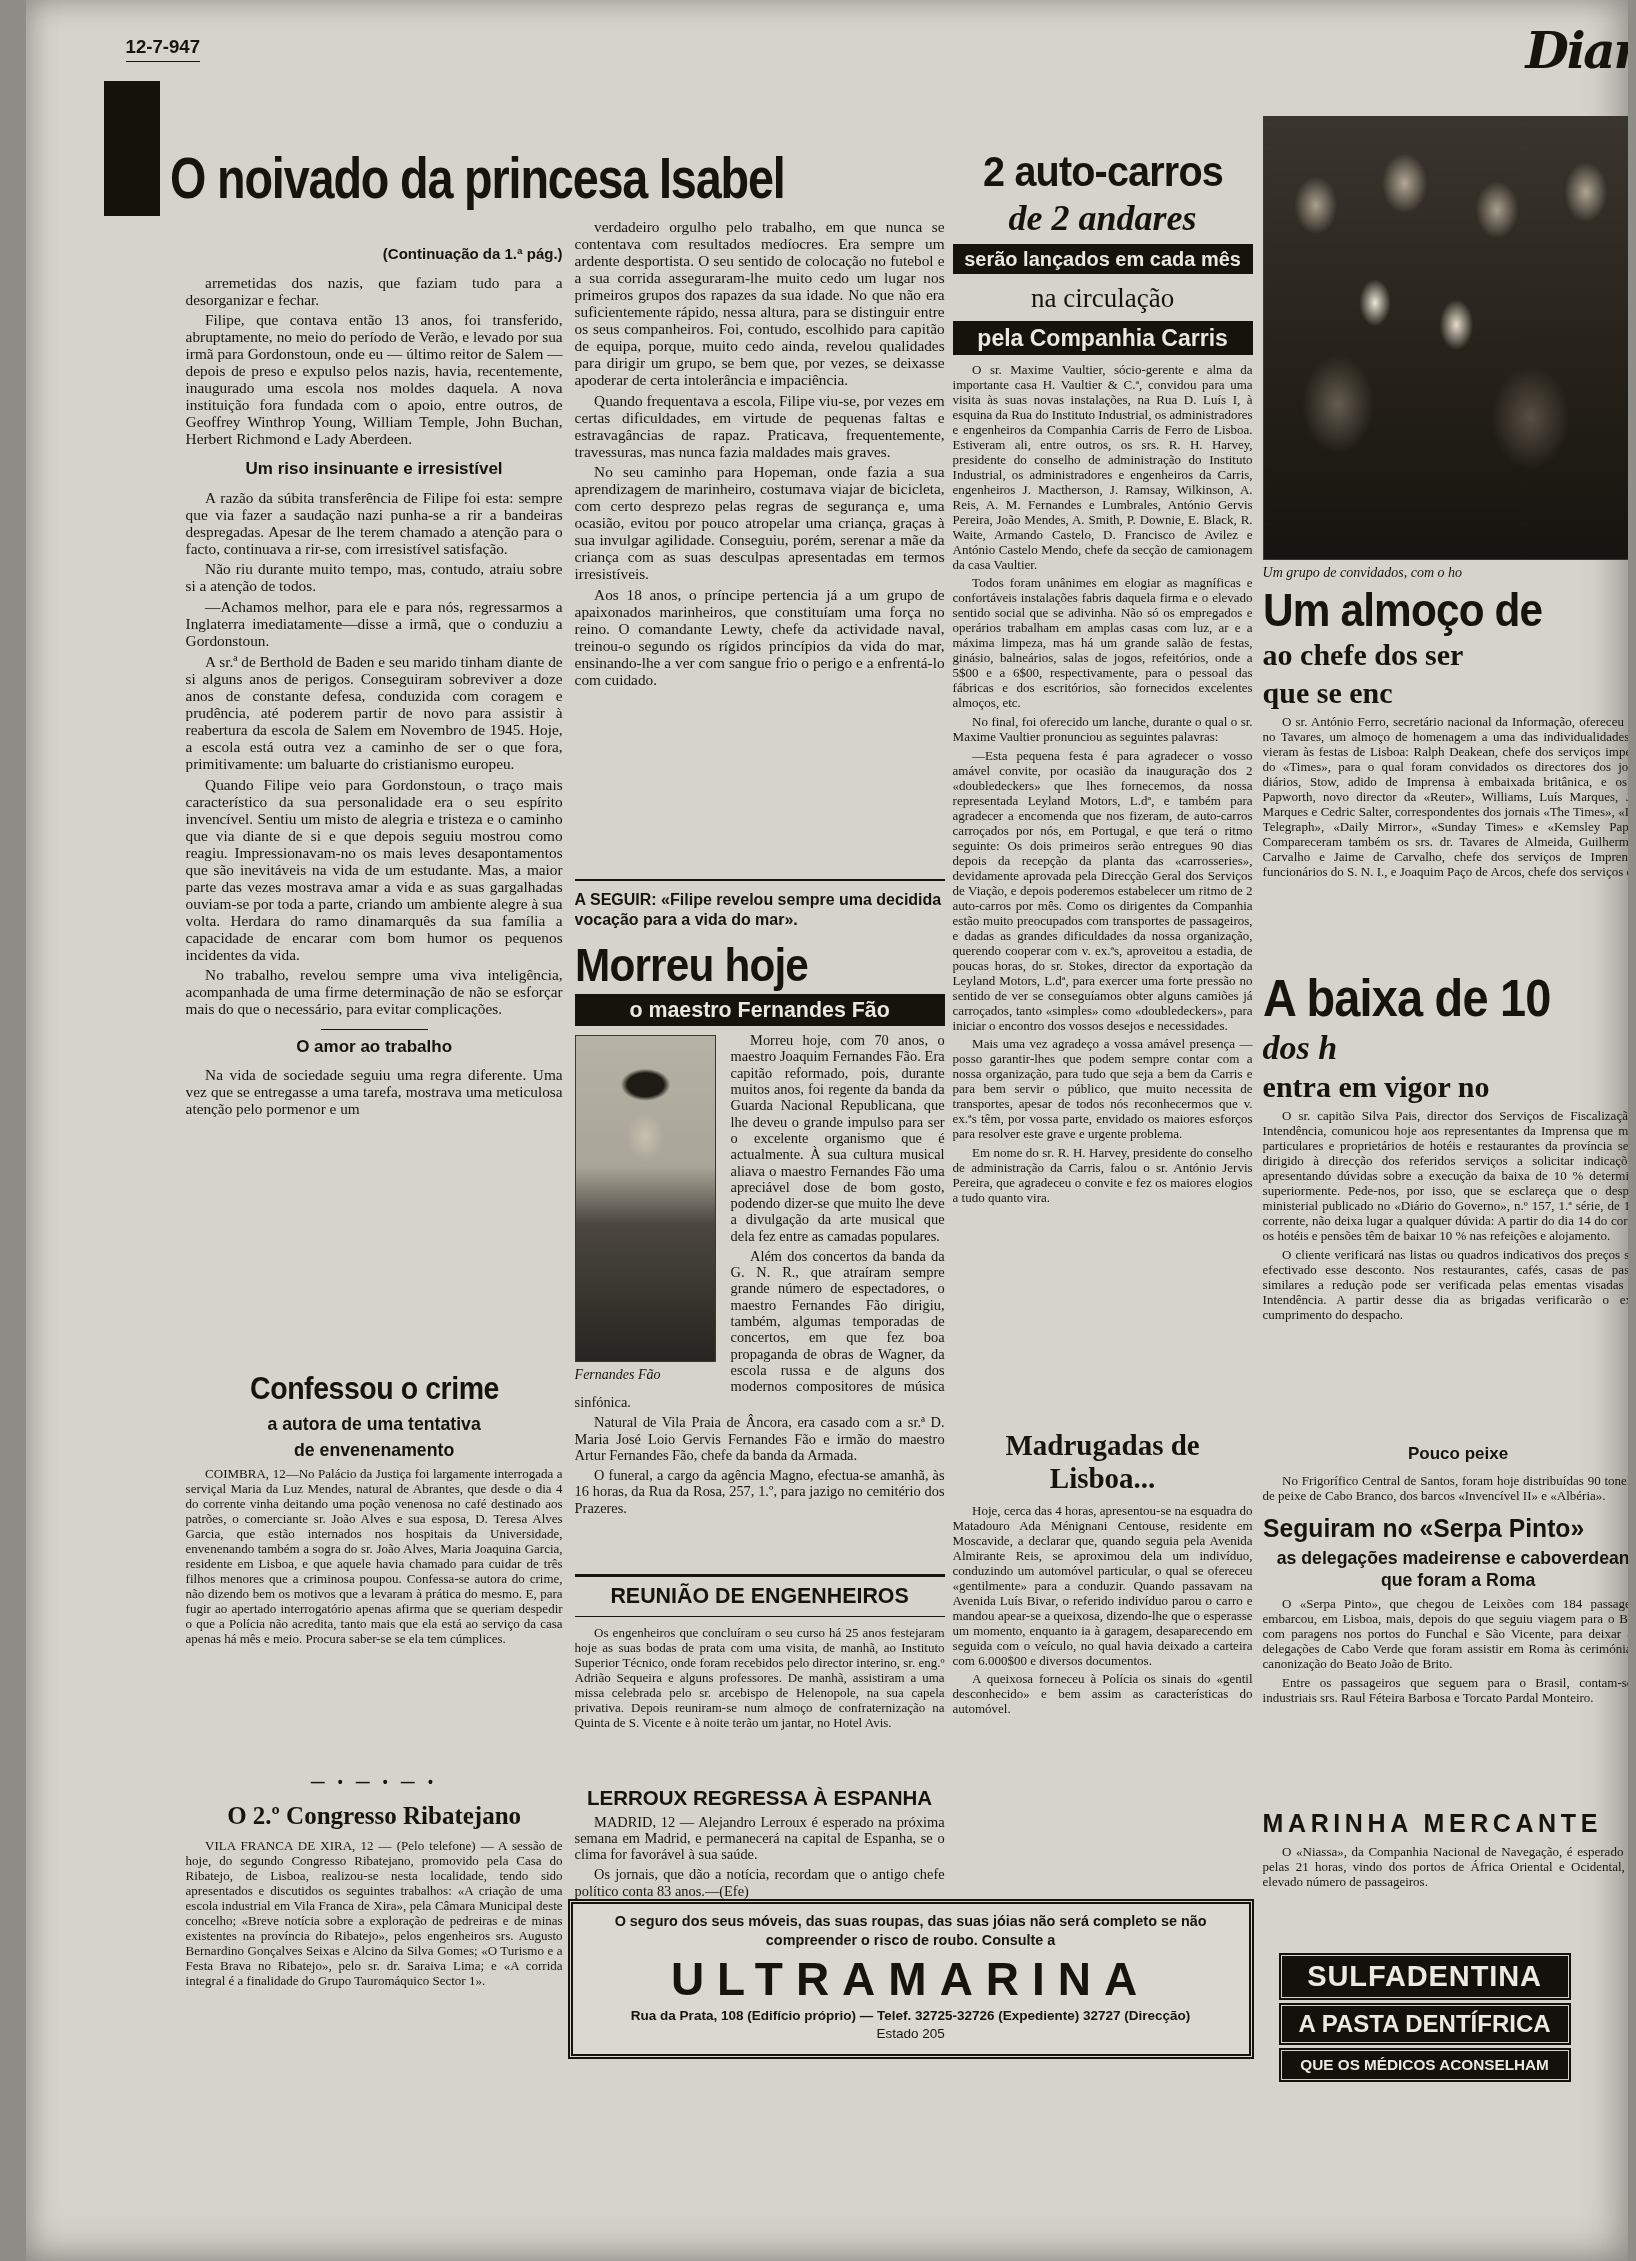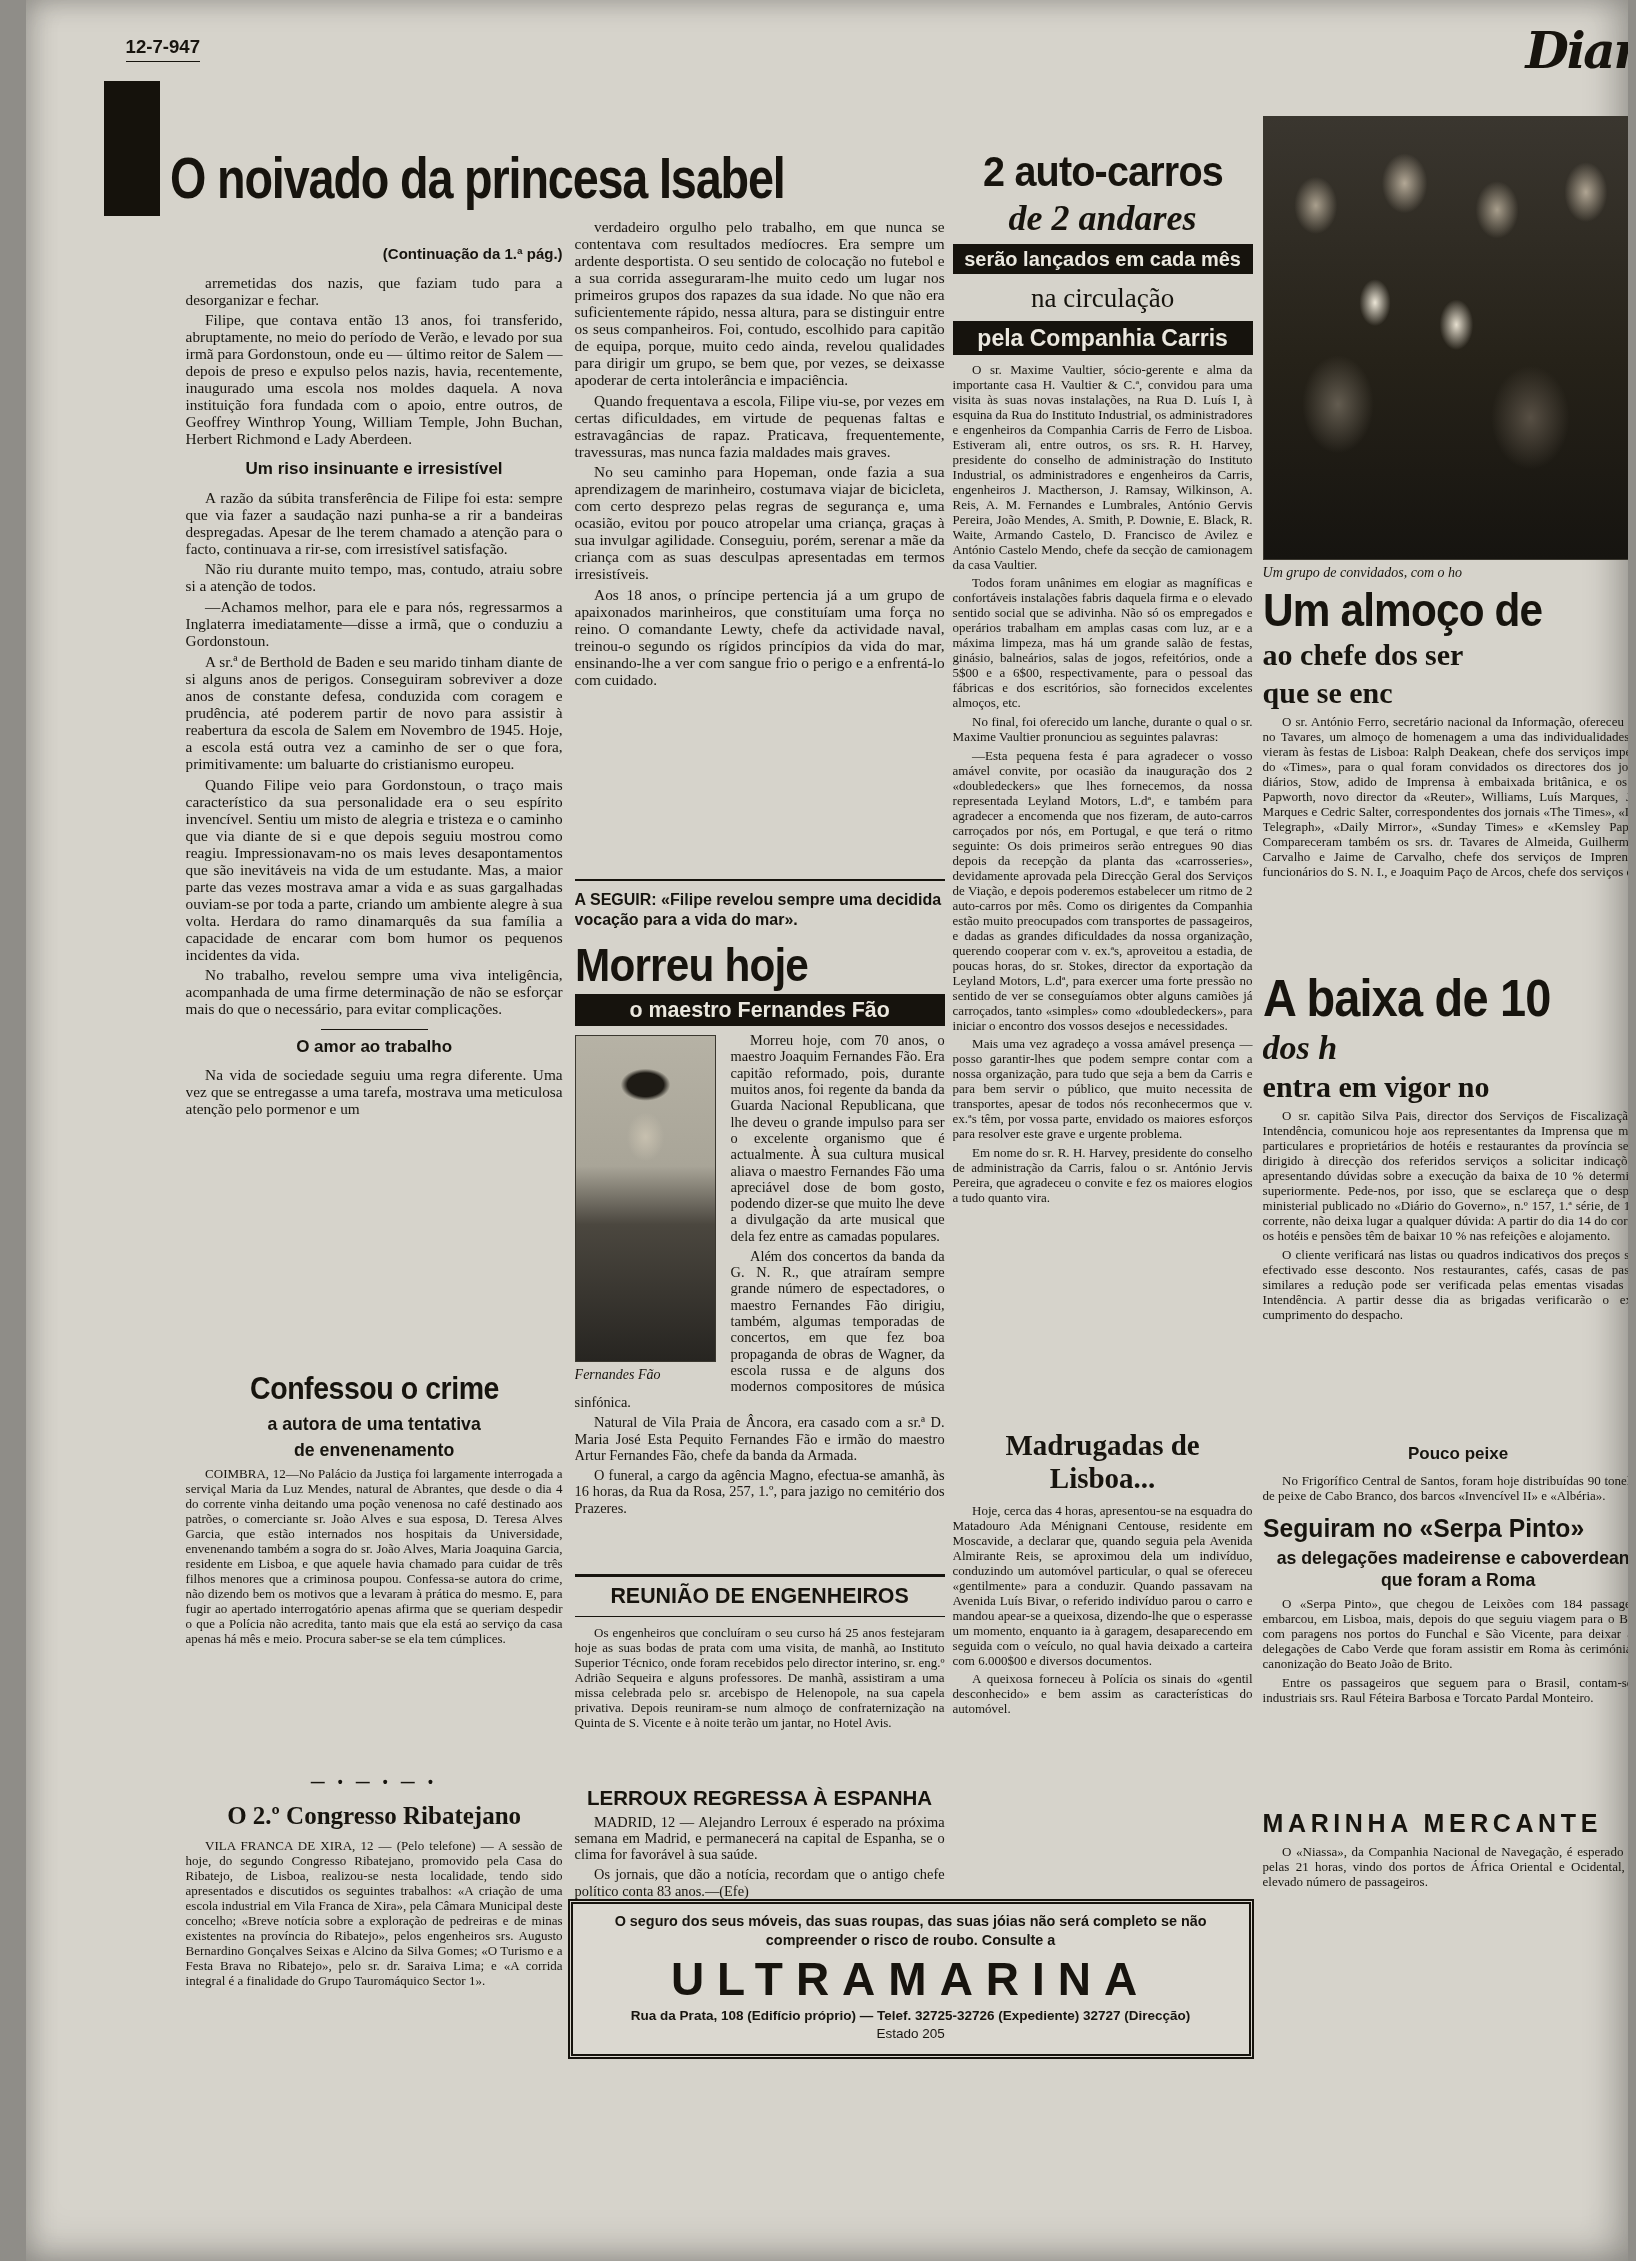--- a/index.html
+++ b/index.html
@@ -186,21 +186,21 @@
     <h2 class="headline-xl2">Morreu hoje</h2>
     <div class="bar">o maestro Fernandes Fão</div>
     <div class="clip" style="height:530px">
       <div class="photo-wrap">
         <div class="photo-fao"></div>
         <div class="caption">Fernandes Fão</div>
       </div>
       <div class="body-md">
           <p class="para">Morreu hoje, com 70 anos, o maestro Joaquim Fernandes Fão. Era capitão reformado, pois, durante muitos anos, foi regente da banda da Guarda Nacional Republicana, que lhe deveu o grande impulso para ser o excelente organismo que é actualmente. À sua cultura musical aliava o maestro Fernandes Fão uma apreciável dose de bom gosto, podendo dizer-se que muito lhe deve a divulgação da arte musical que dela fez entre as camadas populares.</p>
           <p class="para">Além dos concertos da banda da G. N. R., que atraíram sempre grande número de espectadores, o maestro Fernandes Fão dirigiu, também, algumas temporadas de concertos, em que fez boa propaganda de obras de Wagner, da escola russa e de alguns dos modernos compositores de música sinfónica.</p>
-          <p class="para">Natural de Vila Praia de Âncora, era casado com a sr.ª D. Maria José Esta Pequito Fernandes Fão e irmão do maestro Artur Fernandes Fão, chefe da banda da Armada.</p>
+          <p class="para">Natural de Vila Praia de Âncora, era casado com a sr.ª D. Maria José Loio Gervis Fernandes Fão e irmão do maestro Artur Fernandes Fão, chefe da banda da Armada.</p>
           <p class="para">O funeral, a cargo da agência Magno, efectua-se amanhã, às 16 horas, da Rua da Rosa, 257, 1.º, para jazigo no cemitério dos Prazeres.</p>
         </div>
     </div>
 
     <h2 class="head-ruled">REUNIÃO DE ENGENHEIROS</h2>
     <div class="body-sm clip" style="height:149px">
         <p class="para">Os engenheiros que concluíram o seu curso há 25 anos festejaram hoje as suas bodas de prata com uma visita, de manhã, ao Instituto Superior Técnico, onde foram recebidos pelo director interino, sr. eng.º Adrião Sequeira e alguns professores. De manhã, assistiram a uma missa celebrada pelo sr. arcebispo de Helenopole, na sua capela privativa. Depois reuniram-se num almoço de confraternização na Quinta de S. Vicente e à noite terão um jantar, no Hotel Avis.</p>
       </div>
 
     <h2 class="head-caps">LERROUX REGRESSA À ESPANHA</h2>
@@ -269,15 +269,20 @@
       </div>
   </div>
 
   <div class="ad-ultra">
     <div class="line1">O seguro dos seus móveis, das suas roupas, das suas jóias não será completo se não compreender o risco de roubo. Consulte a</div>
     <div class="name">ULTRAMARINA</div>
     <div class="line2">Rua da Prata, 108 (Edifício próprio) — Telef. 32725-32726 (Expediente) 32727 (Direcção)</div>
     <div class="line3">Estado 205</div>
   </div>
 
+  <div class="ad-sulfa">
+    <div class="sulfa-row r1">SULFADENTINA</div>
+    <div class="sulfa-row r2">A PASTA DENTÍFRICA</div>
+    <div class="sulfa-row r3">QUE OS MÉDICOS ACONSELHAM</div>
+  </div>
 
 </div>
 
 
 </body></html>

